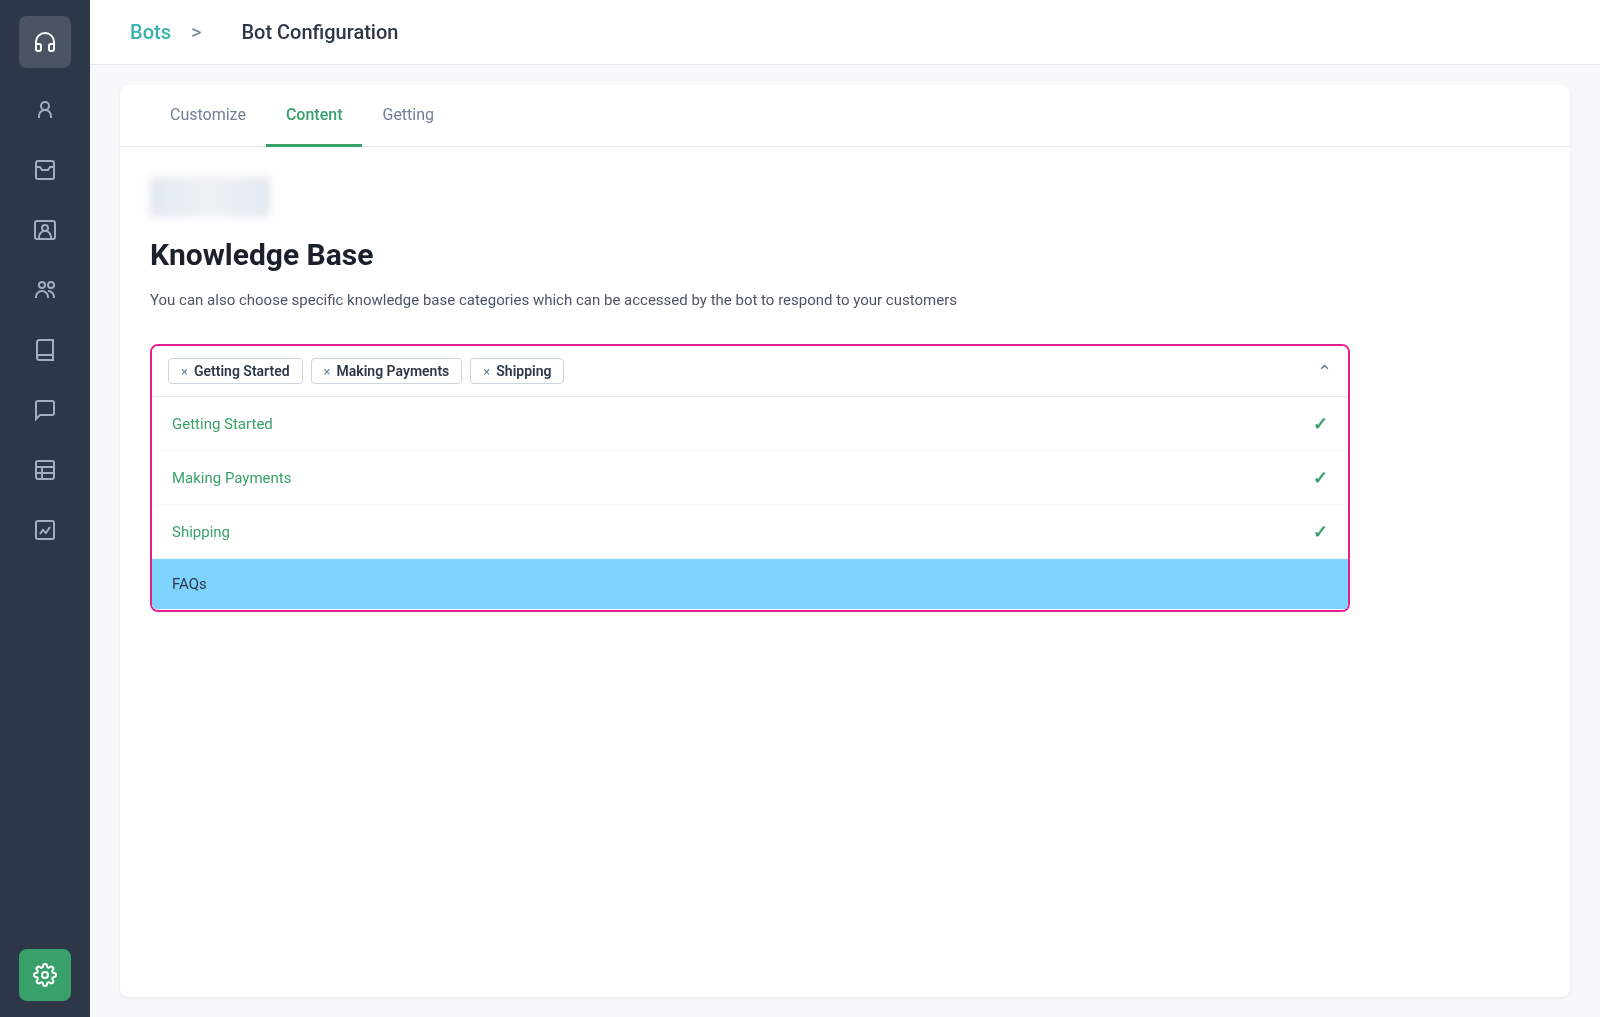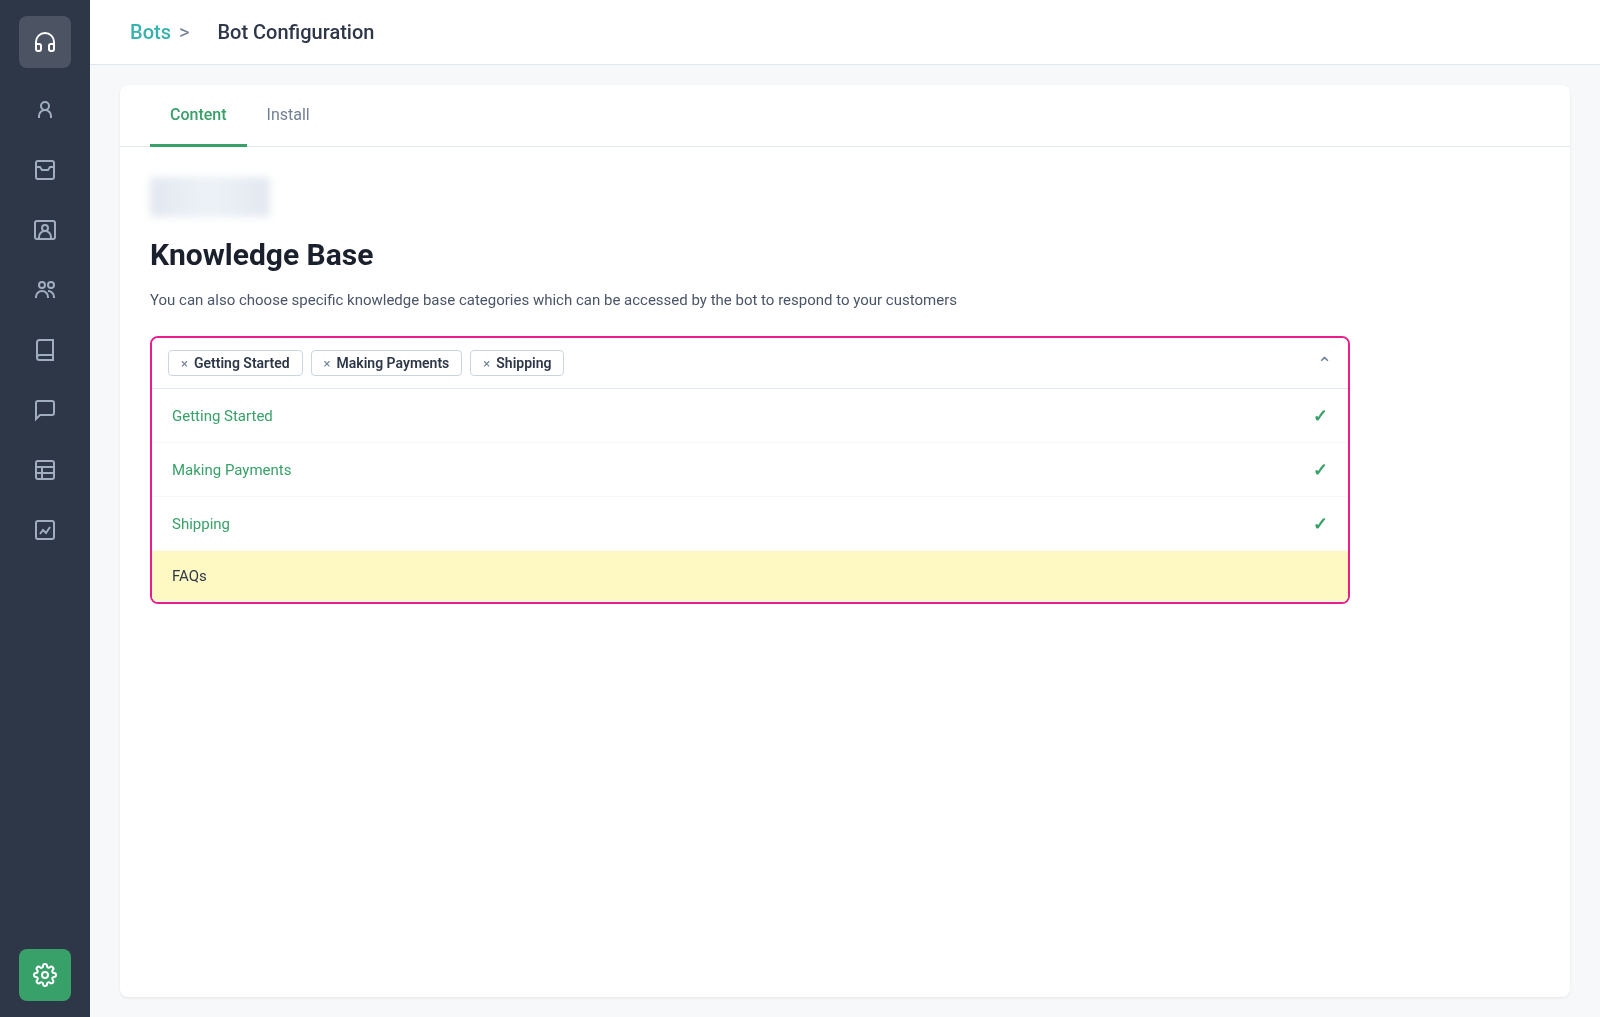--- a/index.html
+++ b/index.html
@@ -46,21 +46,21 @@
       background: #f7f8fa;
       overflow: hidden;
     }
 
     
     .header {
       background: white;
       padding: 20px 40px;
       display: flex;
       align-items: center;
-      gap: 8px;
+      gap: 20px;
       border-bottom: 1px solid #e2e8f0;
     }
     .breadcrumb-link {
       color: #38b2ac;
       font-size: 20px;
       font-weight: 500;
       cursor: pointer;
     }
     .breadcrumb-sep {
       color: #718096;
@@ -124,21 +124,21 @@
       font-size: 30px;
       font-weight: 700;
       color: #1a202c;
       margin-bottom: 16px;
     }
 
     .section-description {
       font-size: 15px;
       color: #4a5568;
       line-height: 1.6;
-      margin-bottom: 24px;
+      margin-bottom: 32px;
       max-width: 900px;
     }
 
     
     .dropdown-container {
       border: 2px solid #e91e8c;
       border-radius: 8px;
       overflow: hidden;
       max-width: 1200px;
     }
@@ -191,21 +191,21 @@
       padding: 16px 20px;
       font-size: 15px;
       cursor: pointer;
       border-bottom: 1px solid #f7f8fa;
     }
     .dropdown-item.selected {
       color: #38a169;
     }
     .dropdown-item.unselected {
       color: #2d3748;
-      background: #fef9c3;
+      background: #7dd3fc;
     }
     .check-icon {
       color: #38a169;
       font-size: 18px;
       font-weight: 700;
     }
   </style>
 </head>
 <body>
 
@@ -281,25 +281,28 @@
 
   <div class="header">
     <span class="breadcrumb-link">Bots</span>
     <span class="breadcrumb-sep">&gt;</span>
     <span class="breadcrumb-current">Bot Configuration</span>
   </div>
 
   <div class="content">
 
     <div class="tabs">
+      <div class="tab">
+        <span>Customize</span>
+      </div>
       <div class="tab active">
         <span>Content</span>
       </div>
       <div class="tab">
-        <span>Install</span>
+        <span>Getting</span>
       </div>
     </div>
 
     <div class="section">
 
       <div class="blurred-image"></div>
 
       <h2 class="section-title">Knowledge Base</h2>
       <p class="section-description">You can also choose specific knowledge base categories which can be accessed by the bot to respond to your customers</p>
 

